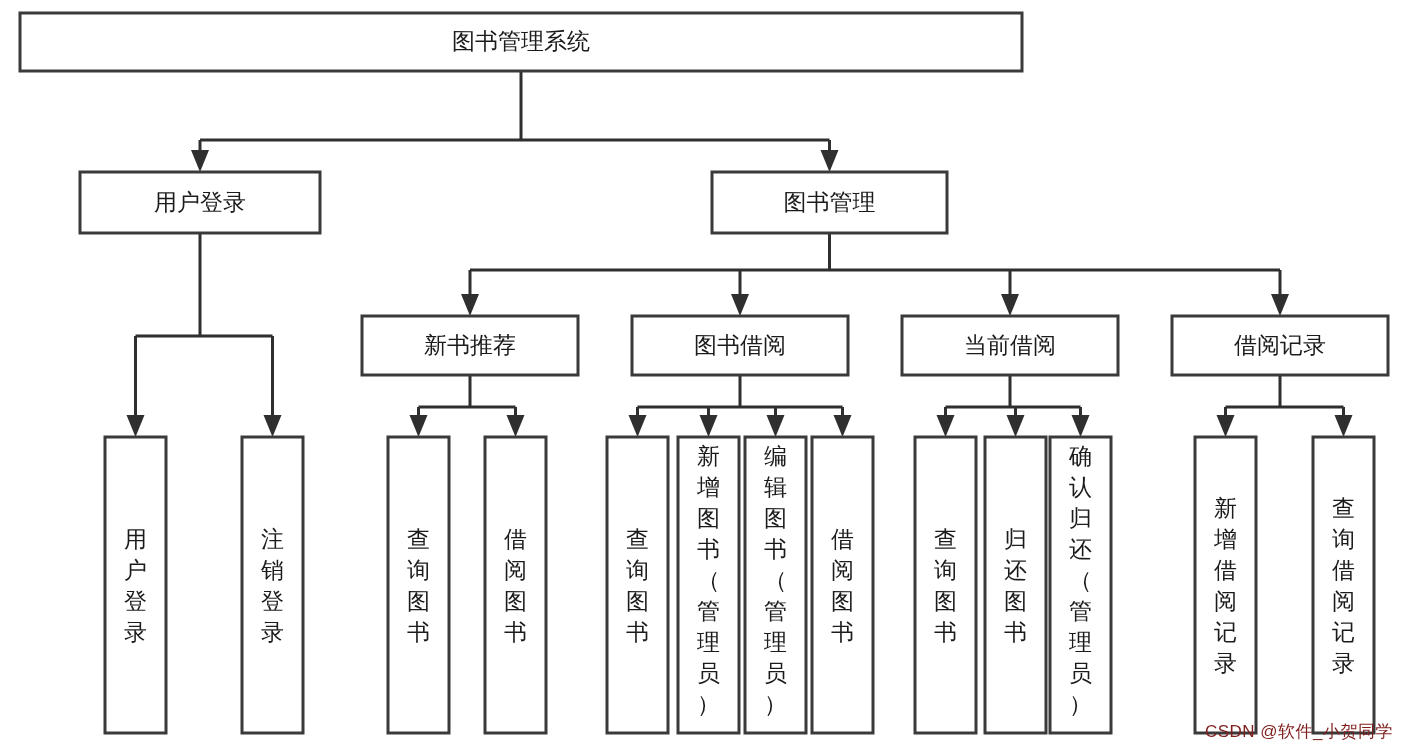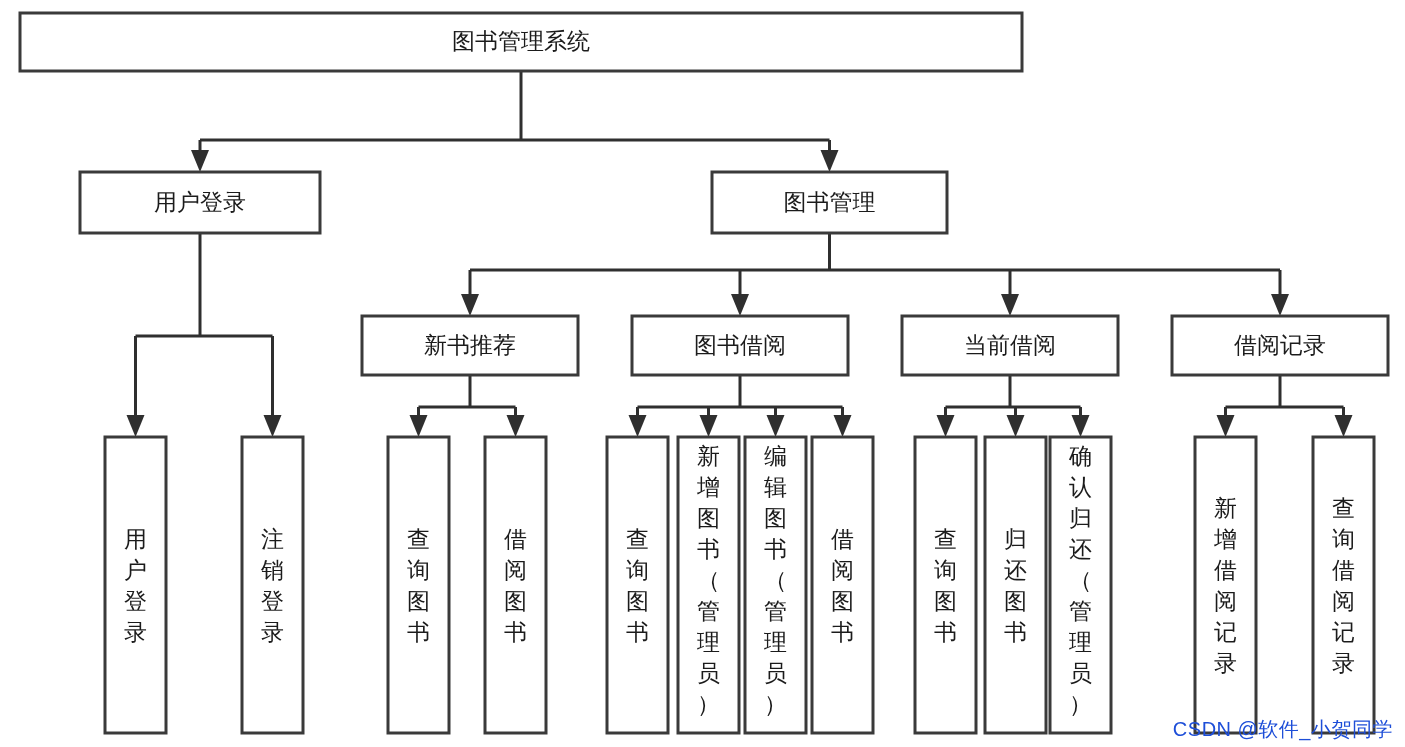--- a/index.html
+++ b/index.html
@@ -47,22 +47,22 @@
   }
   .arrow-head {
     fill: #2f2f2f;
     stroke: none;
   }
   .watermark {
     position: absolute;
     right: 12px;
     bottom: 4px;
     font-family: "Liberation Sans", "DejaVu Sans", sans-serif;
-    font-size: 20px;
-    color: #1d4ed8;
+    font-size: 17px;
+    color: #7f1d1d;
     letter-spacing: 0.5px;
     white-space: nowrap;
     user-select: none;
   }
 </style>
 </head>
 <body>
 
 <div id="diagram-root">
   <svg id="diagram-svg" width="1405" height="747" viewBox="0 0 1405 747">

